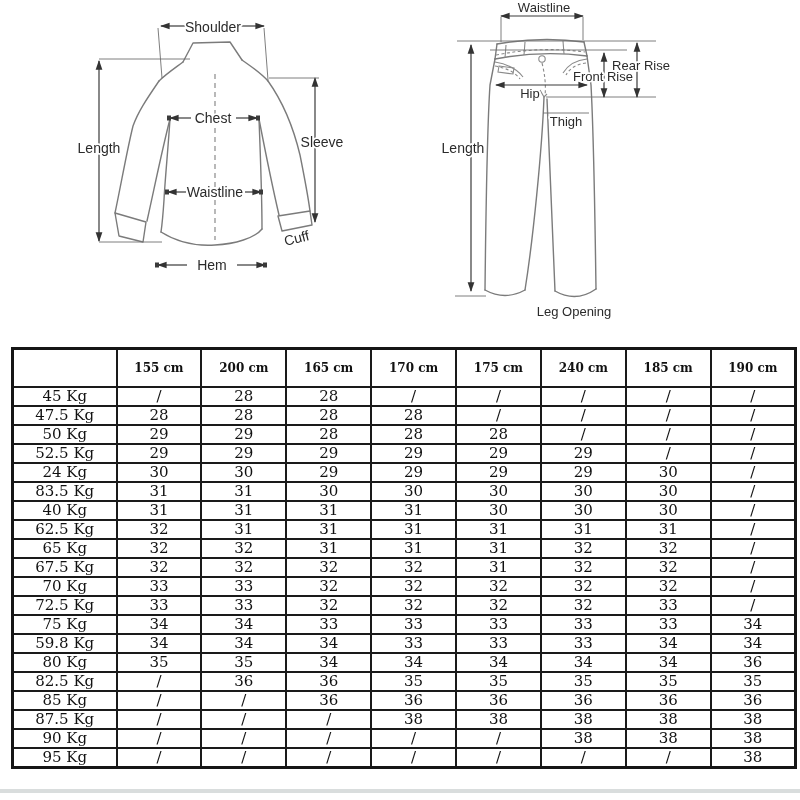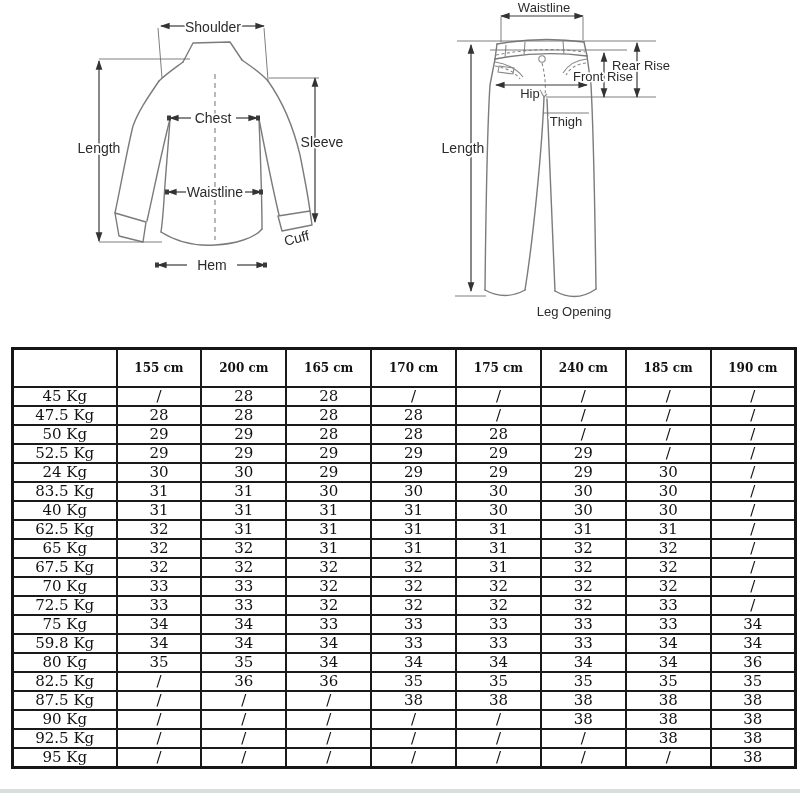--- a/index.html
+++ b/index.html
@@ -356,49 +356,49 @@
           <td>/</td>
           <td>36</td>
           <td>36</td>
           <td>35</td>
           <td>35</td>
           <td>35</td>
           <td>35</td>
           <td>35</td>
         </tr>
         <tr>
+          <th>85 Kg</th>
+          <td>/</td>
+          <td>/</td>
+          <td>36</td>
+          <td>36</td>
+          <td>36</td>
+          <td>36</td>
+          <td>36</td>
+          <td>36</td>
+        </tr>
+        <tr>
           <th>87.5 Kg</th>
           <td>/</td>
           <td>/</td>
           <td>/</td>
           <td>38</td>
           <td>38</td>
           <td>38</td>
           <td>38</td>
           <td>38</td>
         </tr>
         <tr>
           <th>90 Kg</th>
           <td>/</td>
           <td>/</td>
           <td>/</td>
           <td>/</td>
           <td>/</td>
           <td>38</td>
-          <td>38</td>
-          <td>38</td>
-        </tr>
-        <tr>
-          <th>92.5 Kg</th>
-          <td>/</td>
-          <td>/</td>
-          <td>/</td>
-          <td>/</td>
-          <td>/</td>
-          <td>/</td>
           <td>38</td>
           <td>38</td>
         </tr>
         <tr>
           <th>95 Kg</th>
           <td>/</td>
           <td>/</td>
           <td>/</td>
           <td>/</td>
           <td>/</td>

